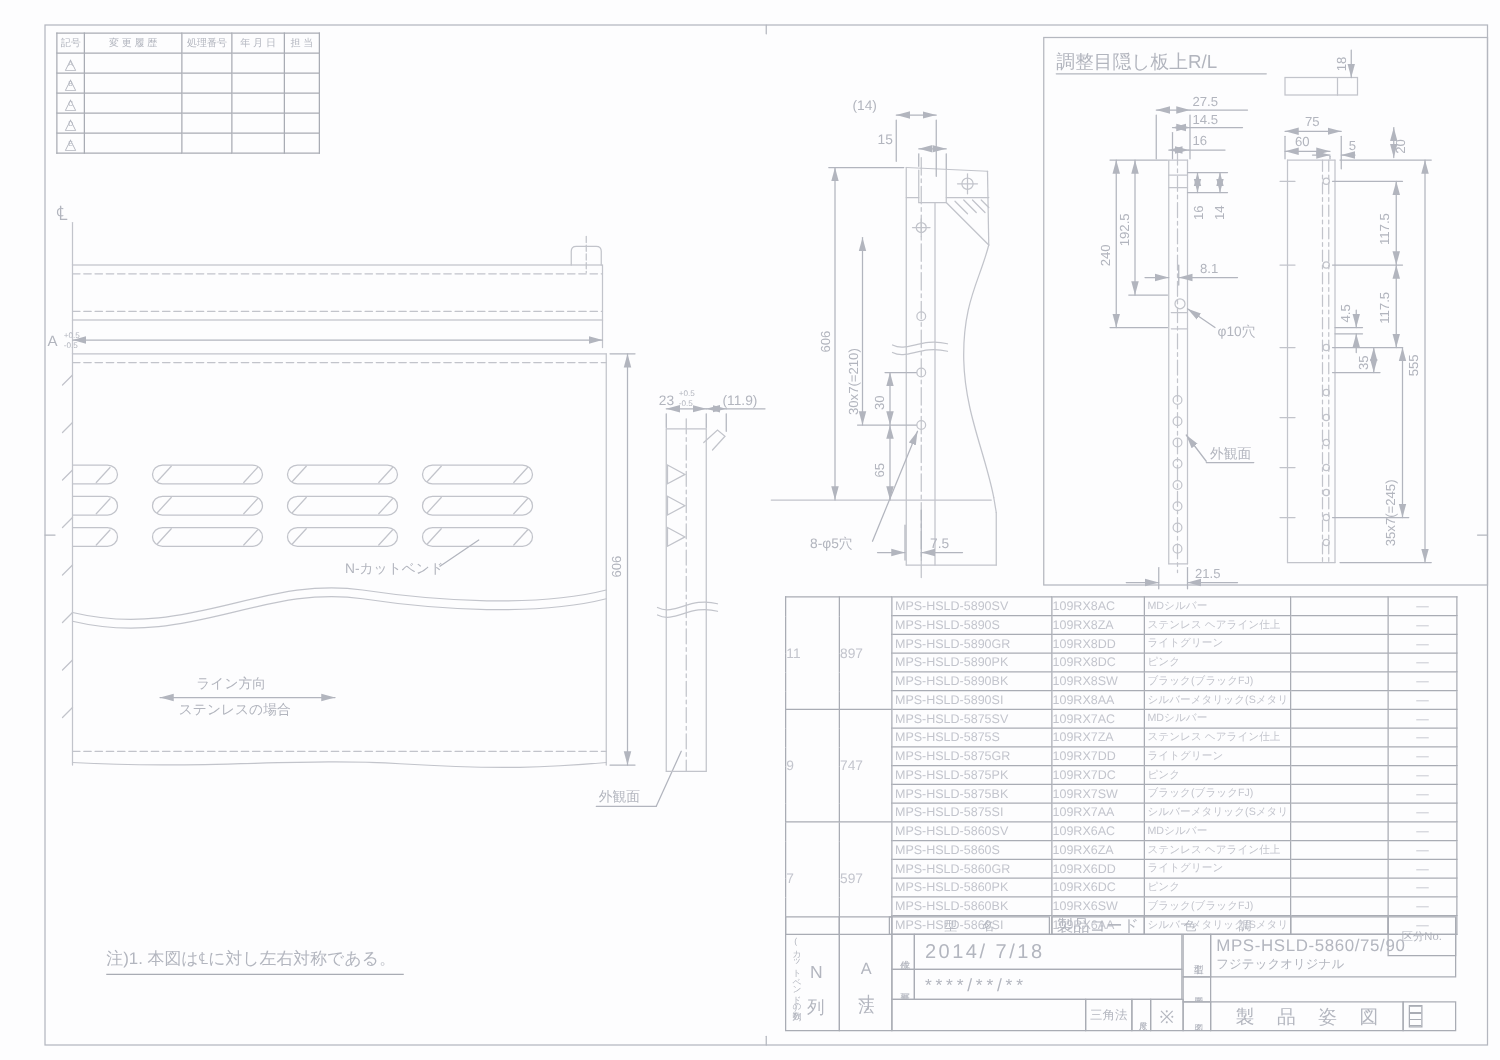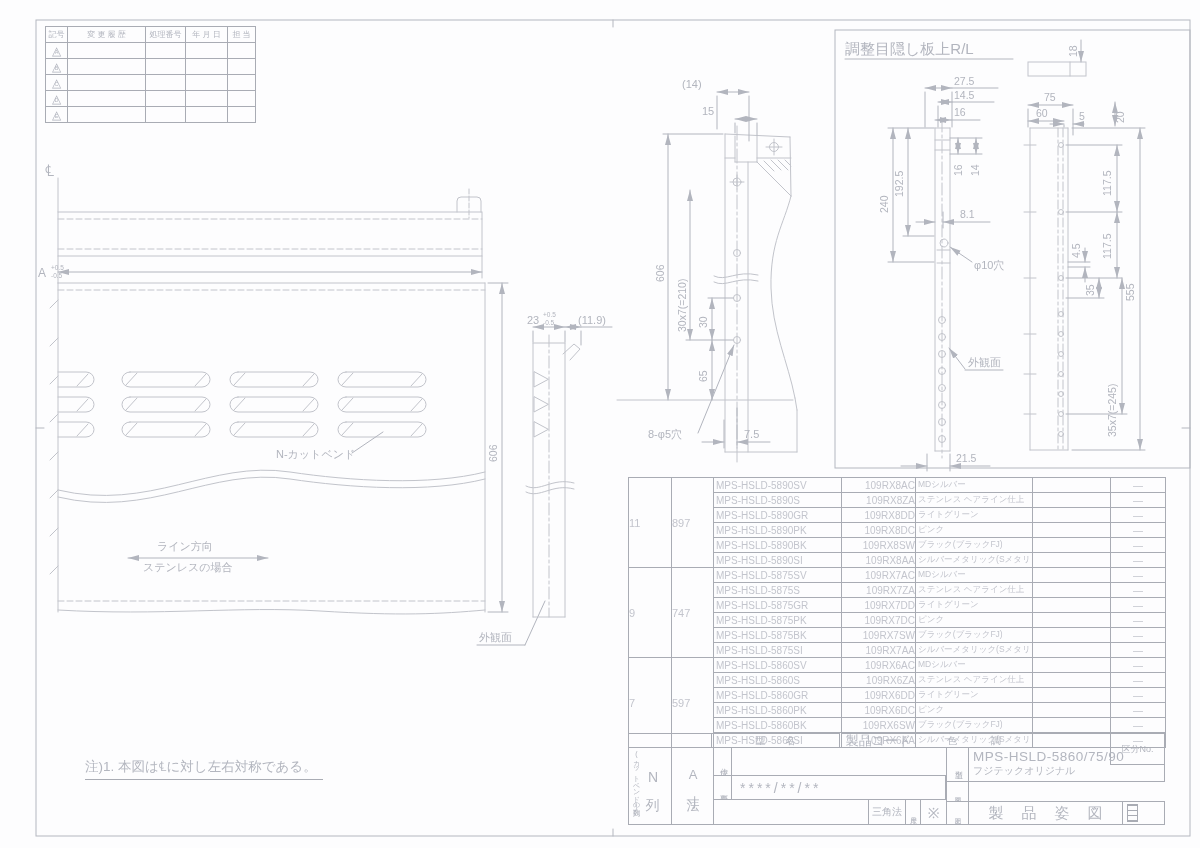--- a/index.html
+++ b/index.html
@@ -17,21 +17,21 @@
   
   #revtable{position:absolute;left:45px;top:26px;width:210px;height:90px;border-collapse:collapse;
             table-layout:fixed;font-size:8px;color:var(--tx2);}
   #revtable td{border:1px solid var(--bd);padding:0;text-align:center;height:15px;overflow:hidden;}
   .tri{position:relative;display:inline-block;width:14px;height:12px;line-height:12px;font-size:12px;color:var(--tx2);}
   .tri .lt{position:absolute;left:0;right:0;top:4px;font-size:5.5px;line-height:6px;font-style:normal;}
   
   #parts{position:absolute;left:628px;top:477px;width:537px;height:256px;border-collapse:collapse;
          table-layout:fixed;font-size:10px;color:var(--tx);}
   #parts td{border:1px solid var(--bd);padding:0 0 0 2px;height:14px;overflow:hidden;white-space:nowrap;}
-  #parts td.c{text-align:right;padding:0;}
+  #parts td.c{text-align:left;padding:0;}
   #parts td.grp{text-align:left;padding:0;font-size:11px;}
   #parts td.color{font-size:8.5px;}
   #parts td.dash{text-align:center;padding:0;}
   
   .cell{position:absolute;border:1px solid var(--bd);box-sizing:border-box;color:var(--tx2);
         display:flex;align-items:center;justify-content:center;overflow:hidden;white-space:nowrap;}
   .vert{writing-mode:vertical-rl;text-orientation:upright;}
   .spread20{letter-spacing:20px;margin-right:-20px;}
   .spread34{letter-spacing:34px;margin-right:-34px;}
   .spread18{letter-spacing:18px;margin-right:-18px;}
@@ -588,20 +588,21 @@
   <span class="vert" style="font-size:7px;letter-spacing:-1px;">(カットベンドの列数)</span>
   <span class="vert" style="font-size:14px;margin-left:3px;letter-spacing:2px;">N列</span>
 </div>
 <div class="cell" style="left:671px;top:733px;width:43px;height:92px;">
   <span class="vert" style="font-size:13px;letter-spacing:3px;">A寸法</span>
 </div>
 
 <div class="cell" style="left:713px;top:747px;width:19px;height:29px;">
       <span class="vert" style="font-size:8px;">作成</span>
     </div>
+<div class="cell" style="left:731px;top:747px;width:215px;height:29px;justify-content:flex-start;padding-left:8px;font-size:16px;letter-spacing:2px;">2014/ 7/18</div>
 <div class="cell" style="left:713px;top:775px;width:19px;height:25px;">
       <span class="vert" style="font-size:8px;">更新</span>
     </div>
 <div class="cell" style="left:731px;top:775px;width:215px;height:25px;justify-content:flex-start;padding-left:8px;font-size:14px;letter-spacing:3px;">****/**/**</div>
 <div class="cell" style="left:713px;top:799px;width:156px;height:26px;"></div>
 <div class="cell" style="left:868px;top:799px;width:38px;height:26px;font-size:10px;">三角法</div>
 <div class="cell" style="left:905px;top:799px;width:16px;height:26px;">
       <span class="vert" style="font-size:7px;">尺度</span>
     </div>
 <div class="cell" style="left:920px;top:799px;width:27px;height:26px;font-size:14px;">※</div>

